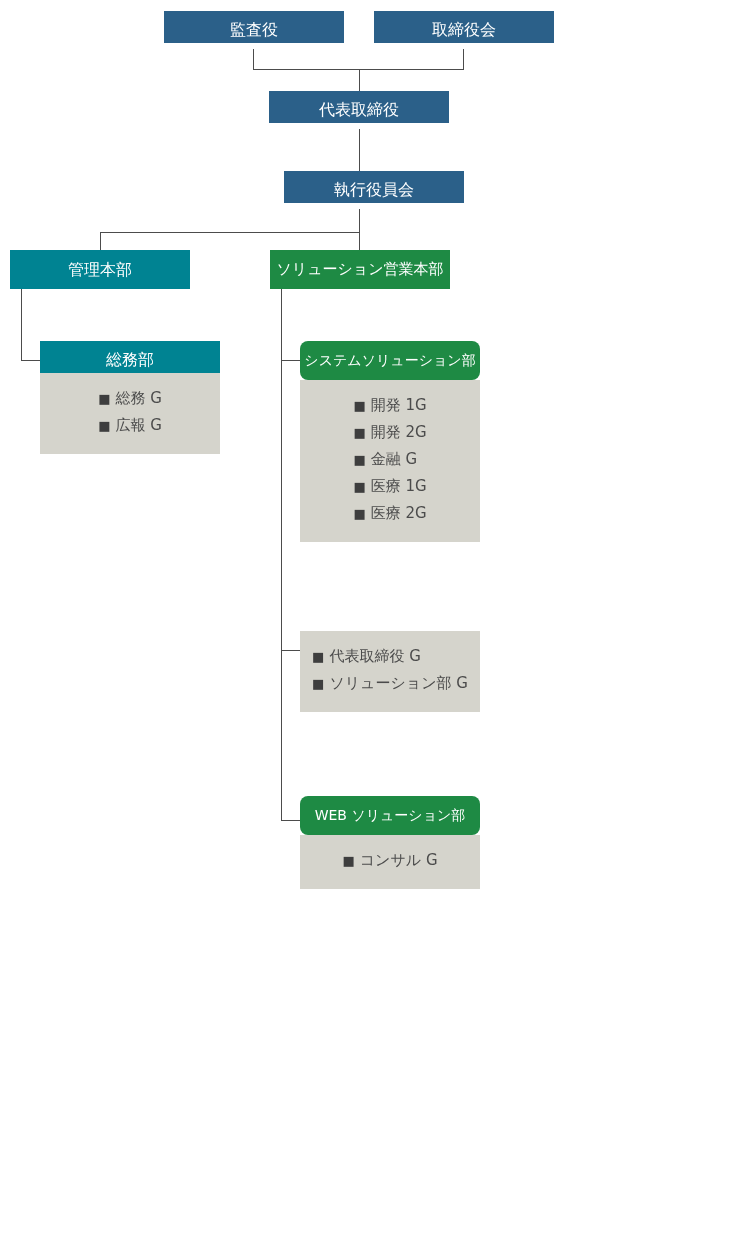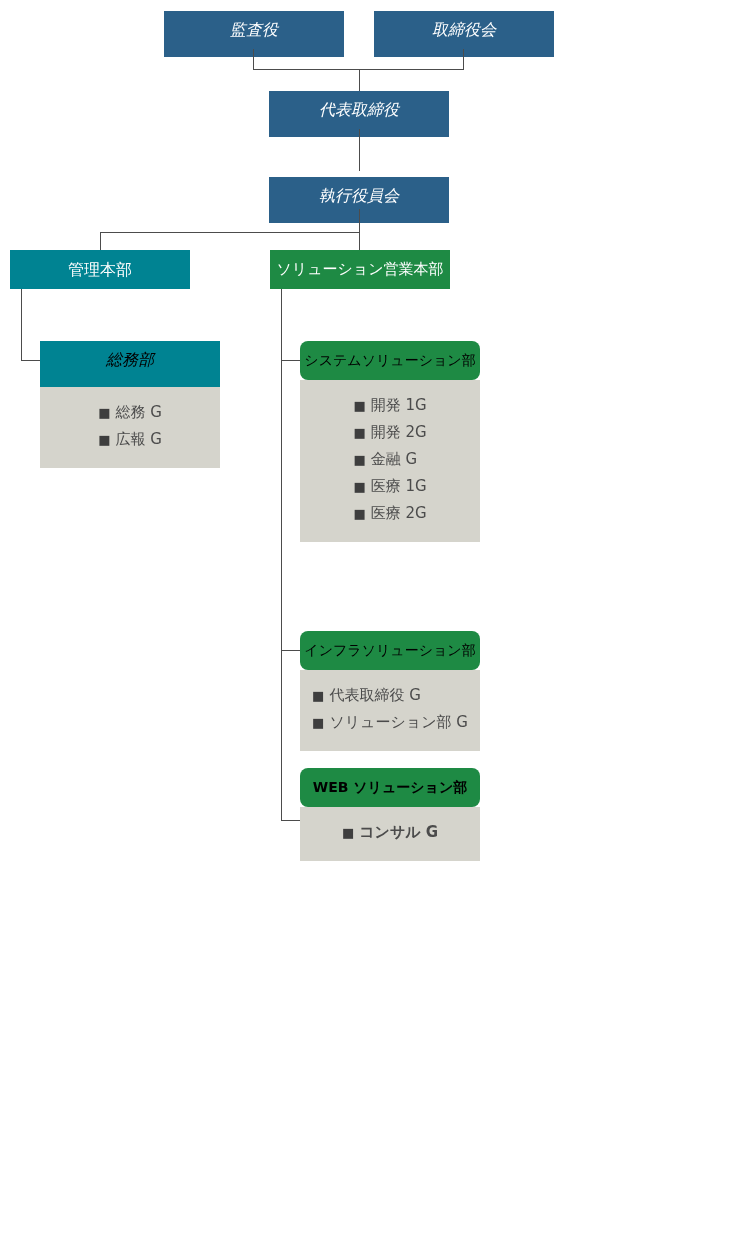--- a/index.html
+++ b/index.html
@@ -19,33 +19,33 @@
   .box {
     position: absolute;
     width: 180px;
     color: #ffffff;
     text-align: center;
     white-space: nowrap;
   }
   .navy  { background: #2b6089; }
   .teal  { background: #008392; }
   .green { background: #1e8a44; }
-  .h38 { height: 46px; line-height: 38px; font-style: italic; }
+  .h38 { height: 32px; line-height: 38px; }
   .h39 { height: 39px; line-height: 39px; }
   .fs16 { font-size: 16px; }
   .fs15 { font-size: 15px; }
   .fs14 { font-size: 14px; border-radius: 8px; }
 
   
   .panel {
     position: absolute;
     width: 180px;
   }
   .panel .panel-header {
-    color: #000000;
+    color: #ffffff;
     text-align: center;
     white-space: nowrap;
   }
   .panel .panel-body {
     background: #d5d4cc;
     text-align: center;
   }
   .panel ul {
     display: inline-block;
     text-align: left;
@@ -77,48 +77,47 @@
 <body>
 
 <div class="canvas">
 
   <div class="box navy h38 fs16" style="left:164px; top:11px;">監査役</div>
 
   <div class="box navy h38 fs16" style="left:269px; top:91px;">代表取締役</div>
 
   <div class="box navy h38 fs16" style="left:374px; top:11px;">取締役会</div>
 
-  <div class="box navy h38 fs16" style="left:269px; top:171px;margin-top:6px;">執行役員会</div>
+  <div class="box navy h38 fs16" style="left:284px; top:171px;">執行役員会</div>
 
   <div class="box teal h39 fs16" style="left:10px; top:250px;">管理本部</div>
 
   <div class="box green h39 fs15" style="left:270px; top:250px;">ソリューション営業本部</div>
 
   <div class="panel" style="left:40px; top:341px;">
     <div class="panel-header teal h38 fs16">総務部</div>
     <div class="panel-body">
       <ul><li><span class="marker">■</span><span>総務 G</span></li><li><span class="marker">■</span><span>広報 G</span></li></ul>
     </div>
   </div>
 
   <div class="panel" style="left:300px; top:341px;">
     <div class="panel-header green h39 fs14">システムソリューション部</div>
     <div class="panel-body">
       <ul><li><span class="marker">■</span><span>開発 1G</span></li><li><span class="marker">■</span><span>開発 2G</span></li><li><span class="marker">■</span><span>金融 G</span></li><li><span class="marker">■</span><span>医療 1G</span></li><li><span class="marker">■</span><span>医療 2G</span></li></ul>
     </div>
   </div>
 
   <div class="panel" style="left:300px; top:631px;">
-    <div class="panel-header green h39 fs14">インフラソリューション部</div>
     <div class="panel-body">
       <ul><li><span class="marker">■</span><span>代表取締役 G</span></li><li><span class="marker">■</span><span>ソリューション部 G</span></li></ul>
     </div>
   </div>
 
-  <div class="panel" style="left:300px; top:768px;font-weight:bold;">
+  <div class="panel" style="left:300px; top:796px;">
     <div class="panel-header green h39 fs14">WEB ソリューション部</div>
     <div class="panel-body">
       <ul><li><span class="marker">■</span><span>コンサル G</span></li></ul>
     </div>
   </div>
 
   <div class="vline" style="left:253px; top:49px;  height:20px;"></div>
   <div class="vline" style="left:463px; top:49px;  height:20px;"></div>
   <div class="hline" style="left:253px; top:69px;  width:211px;"></div>
   <div class="vline" style="left:359px; top:69px;  height:22px;"></div>

